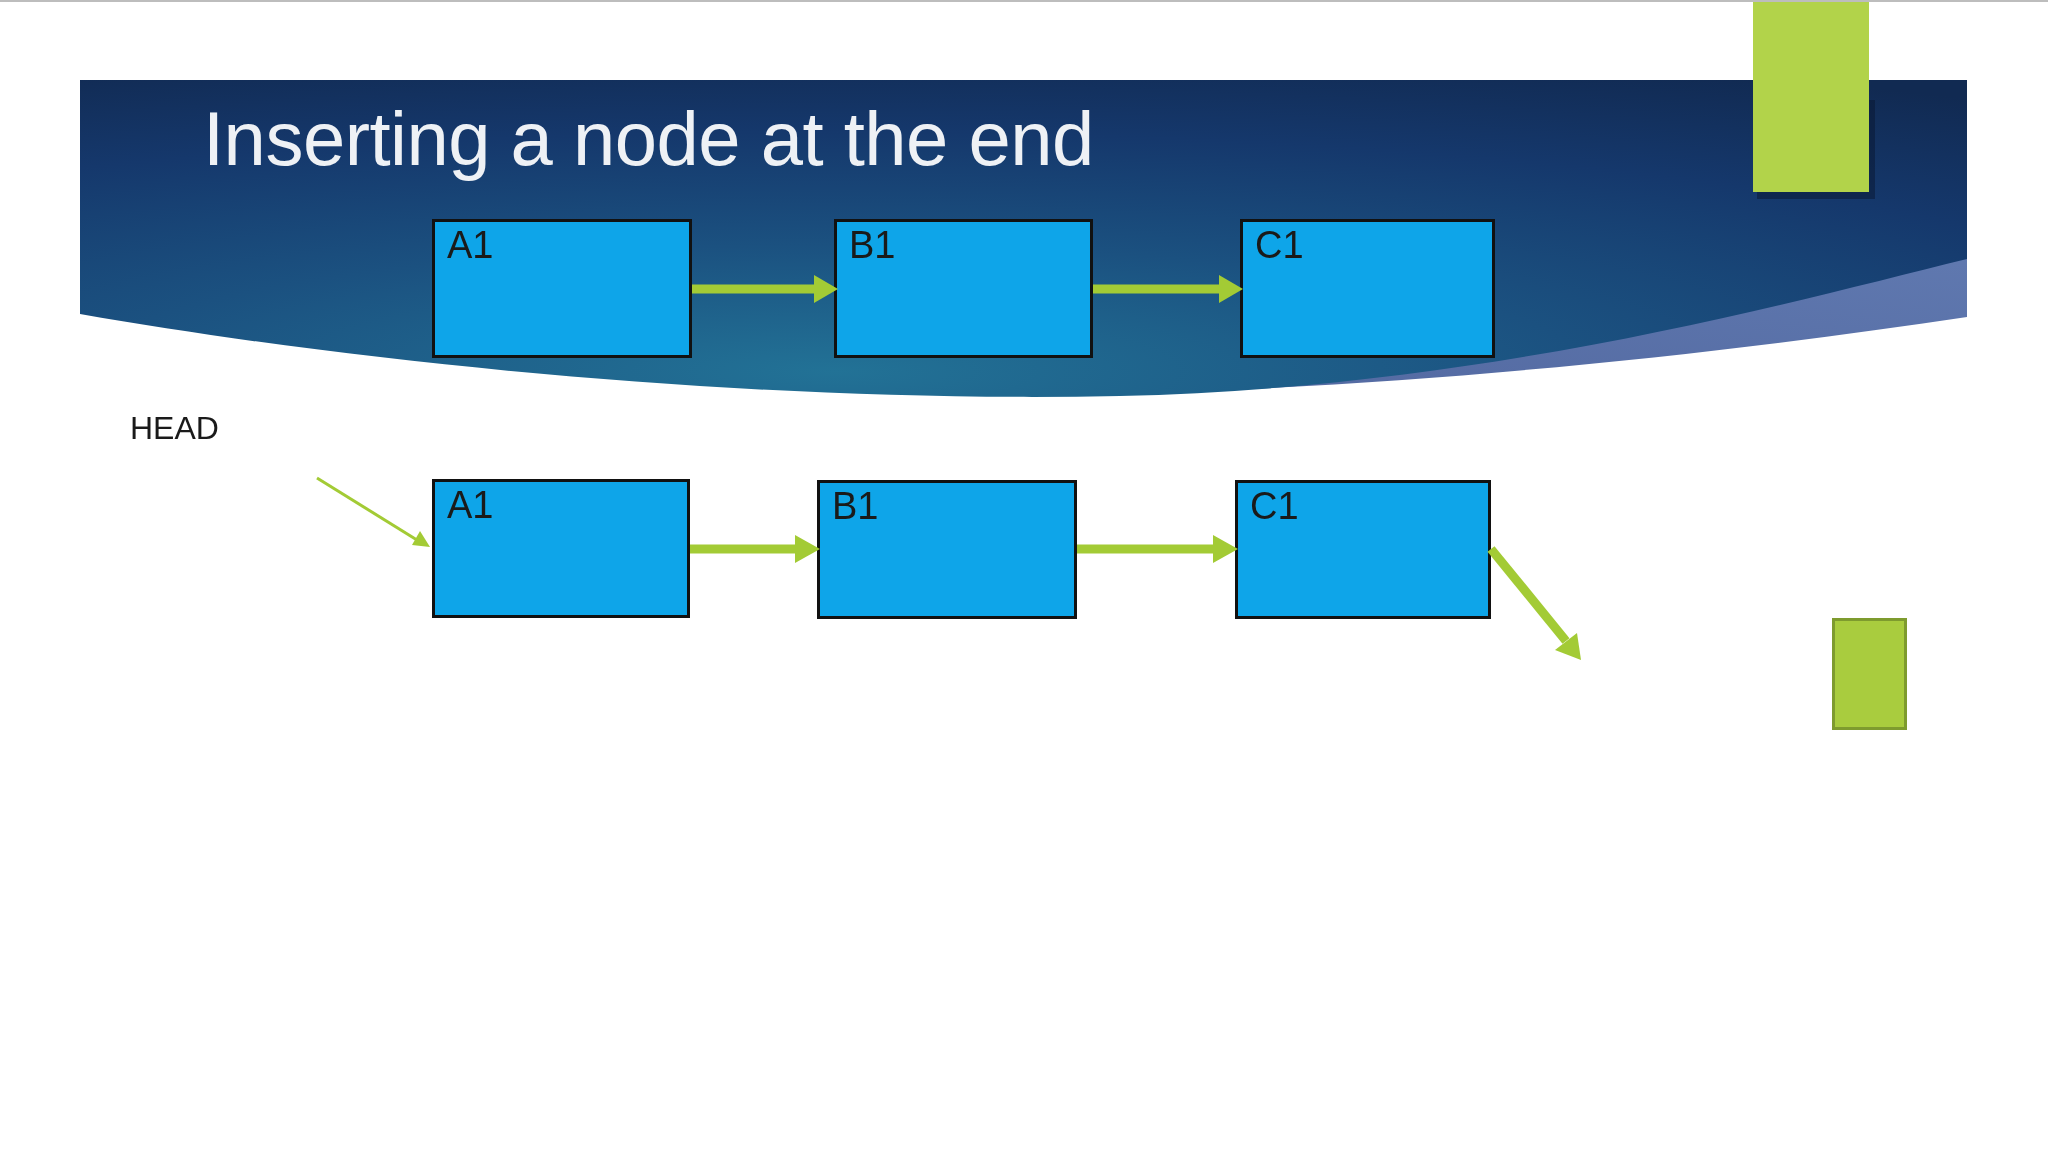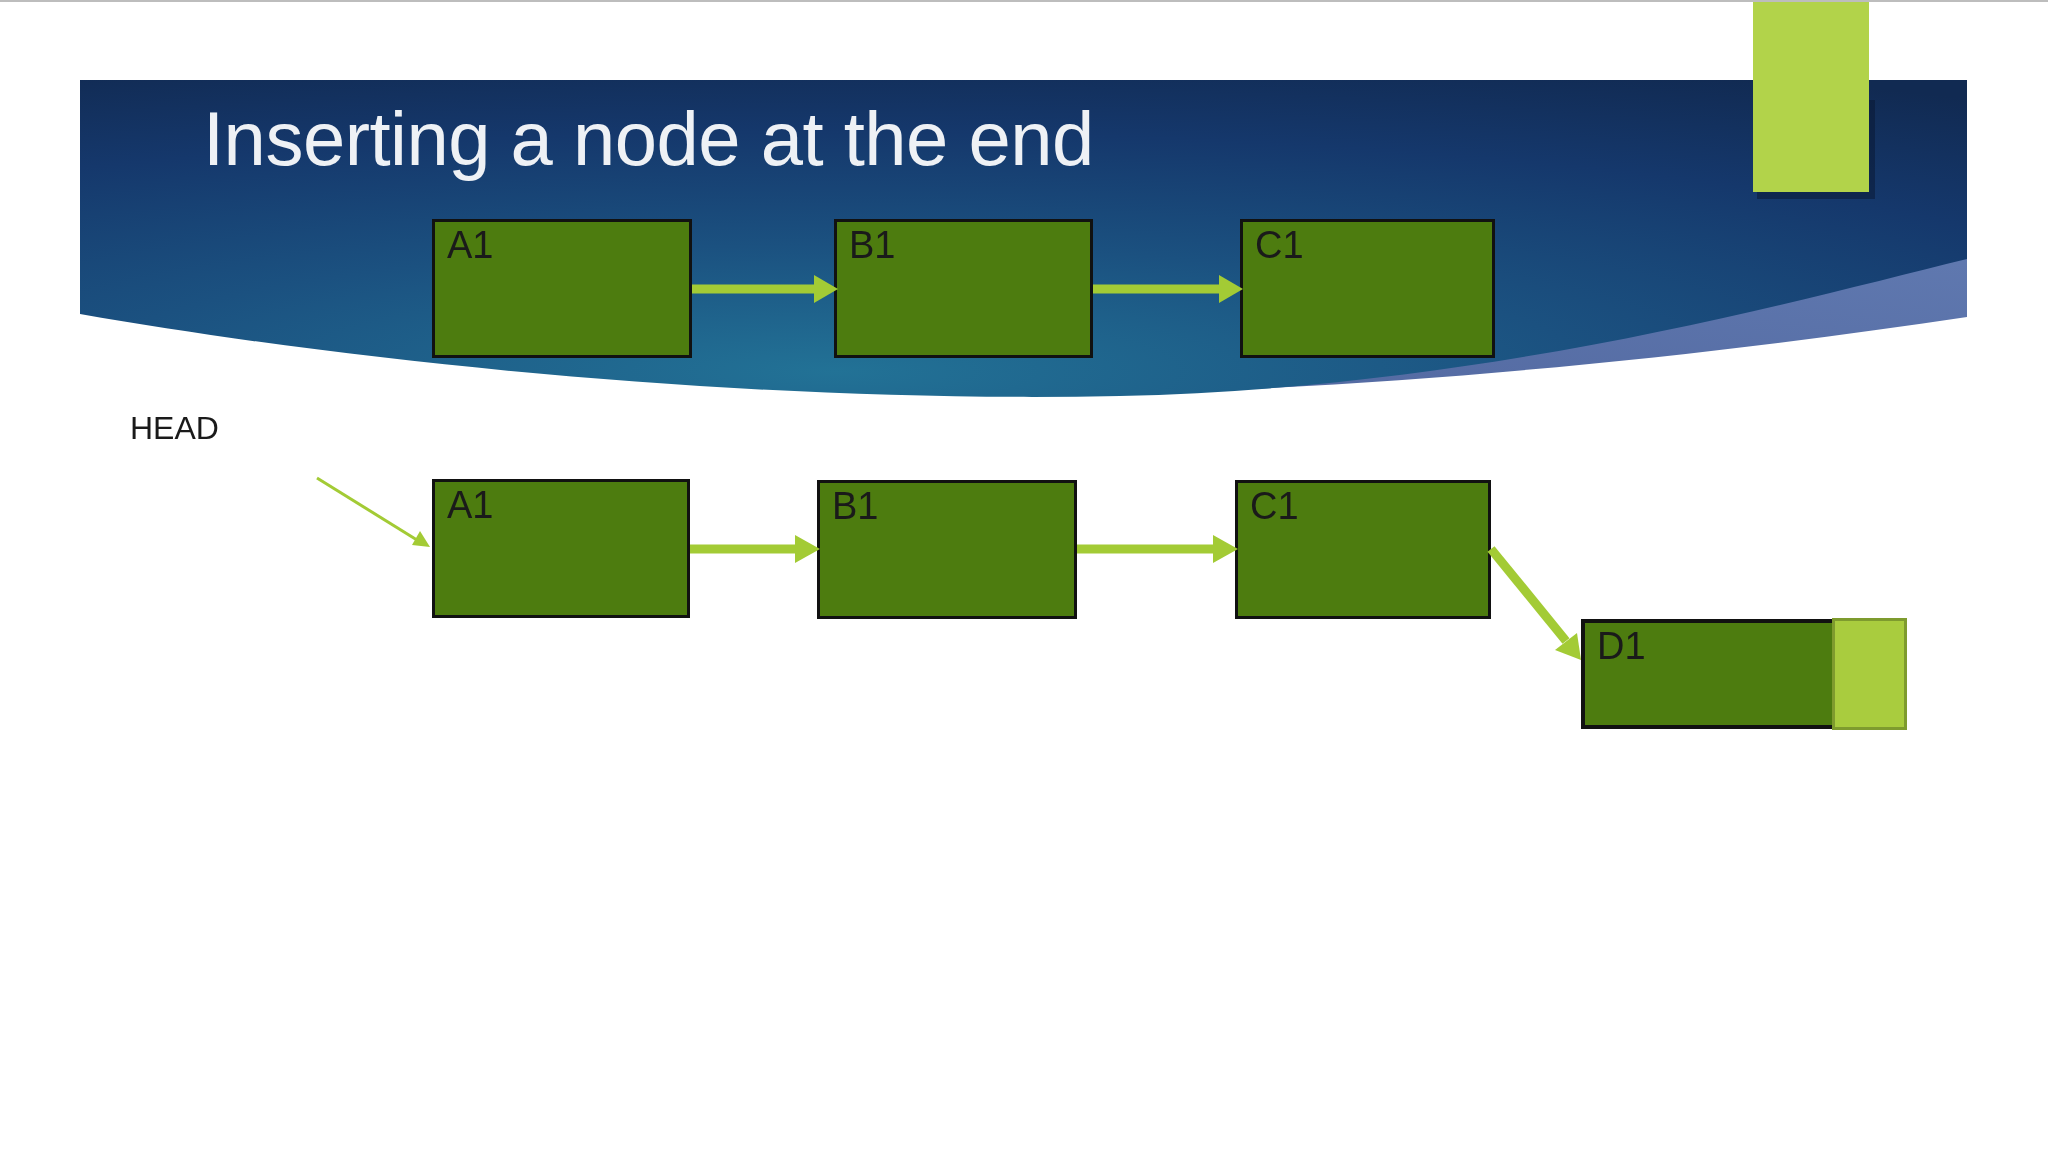--- a/index.html
+++ b/index.html
@@ -7,21 +7,21 @@
     position:relative;
     width:2048px;height:1116px;
     overflow:hidden;
     background:#ffffff;
     font-family:"Liberation Sans","DejaVu Sans",sans-serif;
   }
   svg.layer{position:absolute;left:0;top:0;width:2048px;height:1152px;pointer-events:none;}
   .node-box{
     position:absolute;
     box-sizing:border-box;
-    background:#4d7c0f;
+    background:#0ea5e9;
     border:3px solid var(--box-border,#111111);
   }
   .node-label{
     position:absolute;
     left:12px;top:2px;
     font-size:38px;
     line-height:1.15;
     color:var(--text-dark,#161616);
   }
   #page-title{
@@ -95,23 +95,20 @@
   <div class="node-box" style="left:432px;top:479px;width:258px;height:139px;">
     <span class="node-label">A1</span>
   </div>
   <div class="node-box" style="left:817px;top:480px;width:260px;height:139px;">
     <span class="node-label">B1</span>
   </div>
   <div class="node-box" style="left:1235px;top:480px;width:256px;height:139px;">
     <span class="node-label">C1</span>
   </div>
 
-  <div class="node-box" style="left:1581px;top:619px;width:255px;height:110px;border-width:4px;">
-    <span class="node-label">D1</span>
-  </div>
   <div id="d1-green"></div>
 
   <svg class="layer" viewBox="0 0 2048 1152">
 
     <g>
       <line x1="692" y1="289" x2="815" y2="289" style="stroke:var(--accent-green,#a3cb35)" stroke-width="9"></line>
       <polygon points="814,275 838,289 814,303" style="fill:var(--accent-green,#a3cb35)"></polygon>
     </g>
     <g>
       <line x1="1093" y1="289" x2="1220" y2="289" style="stroke:var(--accent-green,#a3cb35)" stroke-width="9"></line>

